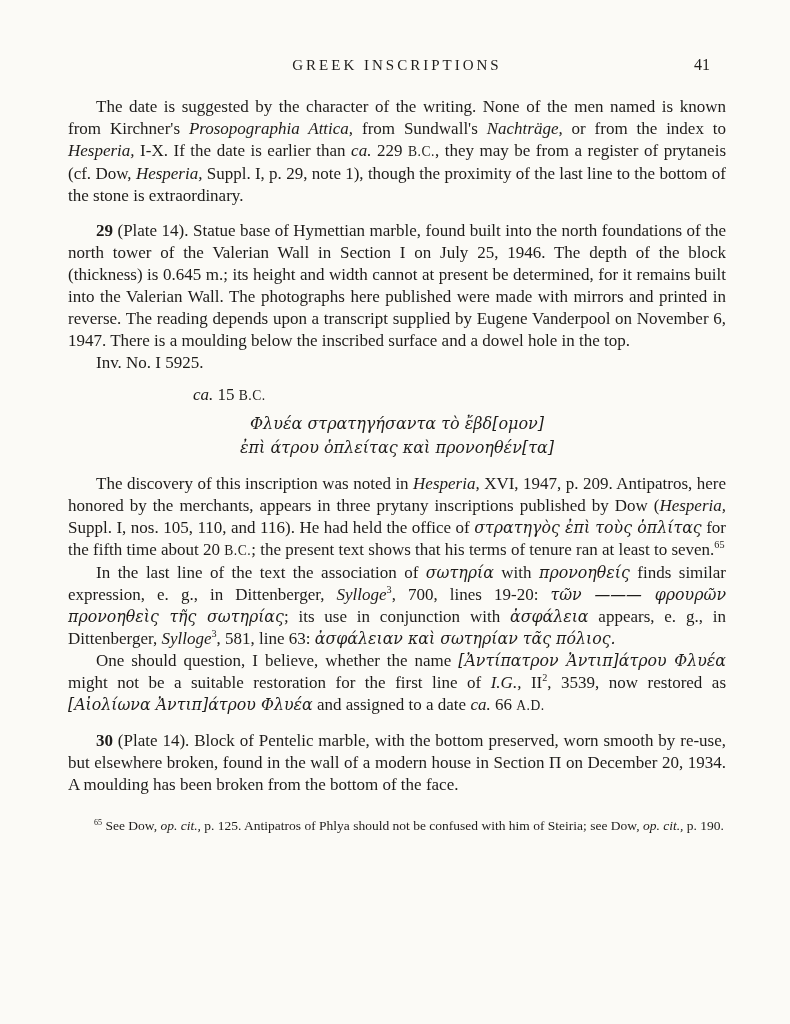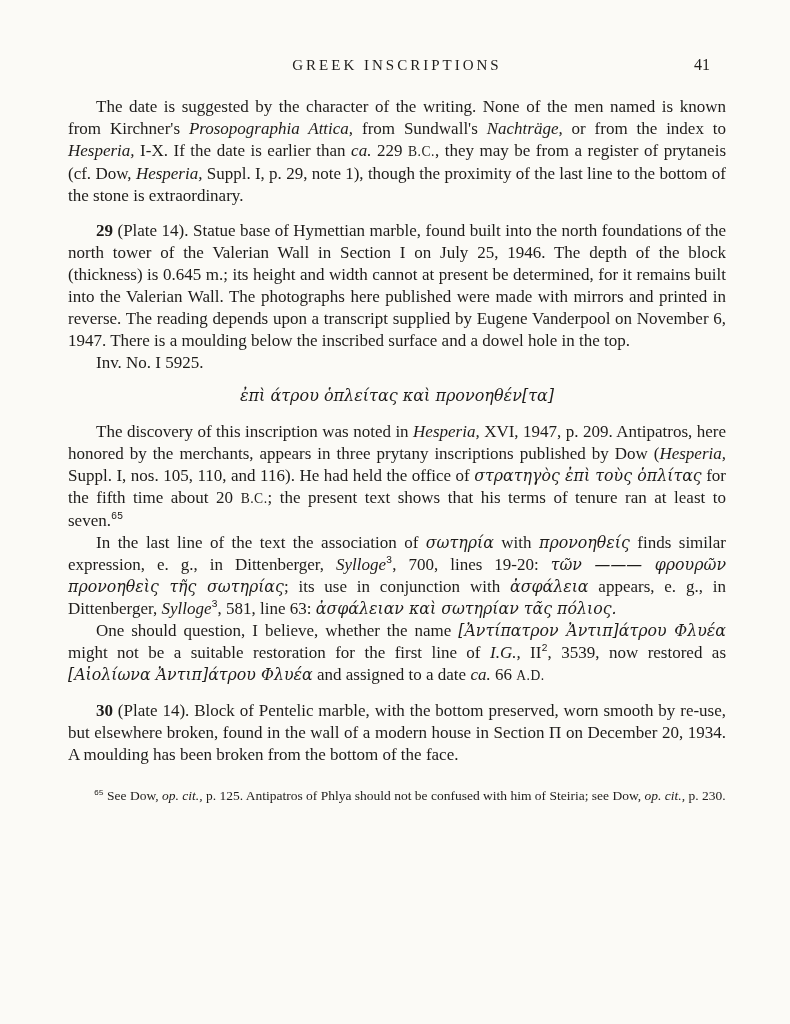--- a/index.html
+++ b/index.html
@@ -41,21 +41,21 @@
     text-align: justify;
   }
   .indent { text-indent: 28px; }
   .section { margin-top: 13px; }
   .no-justify { text-align: left; font-family: Liberation Serif, serif; }
 
   .run-i { font-style: italic; }
   .run-b { font-weight: bold; }
   .run-g { font-family: "DejaVu Serif", serif; font-style: italic; font-size: 0.93em; }
   .run-sc { font-size: 0.8em; letter-spacing: 0.5px; }
-  .run-sup { vertical-align: super; font-size: 0.6em; line-height: 0; font-family: Liberation Mono, monospace; }
+  .run-sup { vertical-align: super; font-size: 0.6em; line-height: 0; }
 
   .inscription-block { margin: 10px 0 13px 0; }
   .date-line { margin-left: 125px; margin-bottom: 5px; }
   .greek-line {
     text-align: center;
     font-family: "DejaVu Serif", serif;
     font-style: italic;
     font-size: 16px;
     line-height: 24px;
   }
@@ -77,26 +77,28 @@
     <span class="page-number">41</span>
   </div>
 
   <p class="para indent"><span>The date is suggested by the character of the writing.  None of the men named is known from Kirchner's </span><span class="run-i">Prosopographia Attica,</span><span> from Sundwall's </span><span class="run-i">Nachträge,</span><span> or from the index to </span><span class="run-i">Hesperia,</span><span> I-X.  If the date is earlier than </span><span class="run-i">ca.</span><span> 229 </span><span class="run-sc">B.C.</span><span>, they may be from a register of prytaneis (cf. Dow, </span><span class="run-i">Hesperia,</span><span> Suppl. I, p. 29, note 1), though the proximity of the last line to the bottom of the stone is extraordinary.</span></p>
 
   <p class="para indent section"><span class="run-b">29</span><span> (Plate 14).  Statue base of Hymettian marble, found built into the north foundations of the north tower of the Valerian Wall in Section I on July 25, 1946. The depth of the block (thickness) is 0.645 m.; its height and width cannot at present be determined, for it remains built into the Valerian Wall.  The photographs here published were made with mirrors and printed in reverse.  The reading depends upon a transcript supplied by Eugene Vanderpool on November 6, 1947.  There is a moulding below the inscribed surface and a dowel hole in the top.</span></p>
 
   <p class="para indent no-justify"><span>Inv. No. I 5925.</span></p>
 
   <div class="inscription-block">
+    <div class="date-line"><span class="run-i">ca.</span><span> 15 </span><span class="run-sc">B.C.</span></div>
+    <div class="greek-line">Φλυέα στρατηγήσαντα τὸ ἔβδ[ομον]</div>
     <div class="greek-line">ἐπὶ άτρου ὁπλείτας καὶ προνοηθέν[τα]</div>
   </div>
 
   <p class="para indent"><span>The discovery of this inscription was noted in </span><span class="run-i">Hesperia,</span><span> XVI, 1947, p. 209. Antipatros, here honored by the merchants, appears in three prytany inscriptions published by Dow (</span><span class="run-i">Hesperia,</span><span> Suppl. I, nos. 105, 110, and 116).  He had held the office of </span><span class="run-g">στρατηγὸς ἐπὶ τοὺς ὁπλίτας</span><span> for the fifth time about 20 </span><span class="run-sc">B.C.</span><span>; the present text shows that his terms of tenure ran at least to seven.</span><span class="run-sup">65</span></p>
 
   <p class="para indent"><span>In the last line of the text the association of </span><span class="run-g">σωτηρία</span><span> with </span><span class="run-g">προνοηθείς</span><span> finds similar expression, e. g., in Dittenberger, </span><span class="run-i">Sylloge</span><span class="run-sup">3</span><span>, 700, lines 19-20: </span><span class="run-g">τῶν ——— φρουρῶν προνοηθεὶς τῆς σωτηρίας</span><span>; its use in conjunction with </span><span class="run-g">ἀσφάλεια</span><span> appears, e. g., in Dittenberger, </span><span class="run-i">Sylloge</span><span class="run-sup">3</span><span>, 581, line 63: </span><span class="run-g">ἀσφάλειαν καὶ σωτηρίαν τᾶς πόλιος.</span></p>
 
   <p class="para indent"><span>One should question, I believe, whether the name </span><span class="run-g">[Ἀντίπατρον Ἀντιπ]άτρου Φλυέα</span><span> might not be a suitable restoration for the first line of </span><span class="run-i">I.G.,</span><span> II</span><span class="run-sup">2</span><span>, 3539, now restored as </span><span class="run-g">[Αἰολίωνα Ἀντιπ]άτρου Φλυέα</span><span> and assigned to a date </span><span class="run-i">ca.</span><span> 66 </span><span class="run-sc">A.D.</span></p>
 
   <p class="para indent section"><span class="run-b">30</span><span> (Plate 14).  Block of Pentelic marble, with the bottom preserved, worn smooth by re-use, but elsewhere broken, found in the wall of a modern house in Section Π on December 20, 1934.  A moulding has been broken from the bottom of the face.</span></p>
 
-  <div class="footnote"><span class="run-sup">65</span><span> See Dow, </span><span class="run-i">op. cit.,</span><span> p. 125.  Antipatros of Phlya should not be confused with him of Steiria; see Dow, </span><span class="run-i">op. cit.,</span><span> p. 230.</span></div>
+  <div class="footnote"><span class="run-sup">65</span><span> See Dow, </span><span class="run-i">op. cit.,</span><span> p. 125.  Antipatros of Phlya should not be confused with him of Steiria; see Dow, </span><span class="run-i">op. cit.,</span><span> p. 190.</span></div>
 
 </div>
 
 </body></html>

